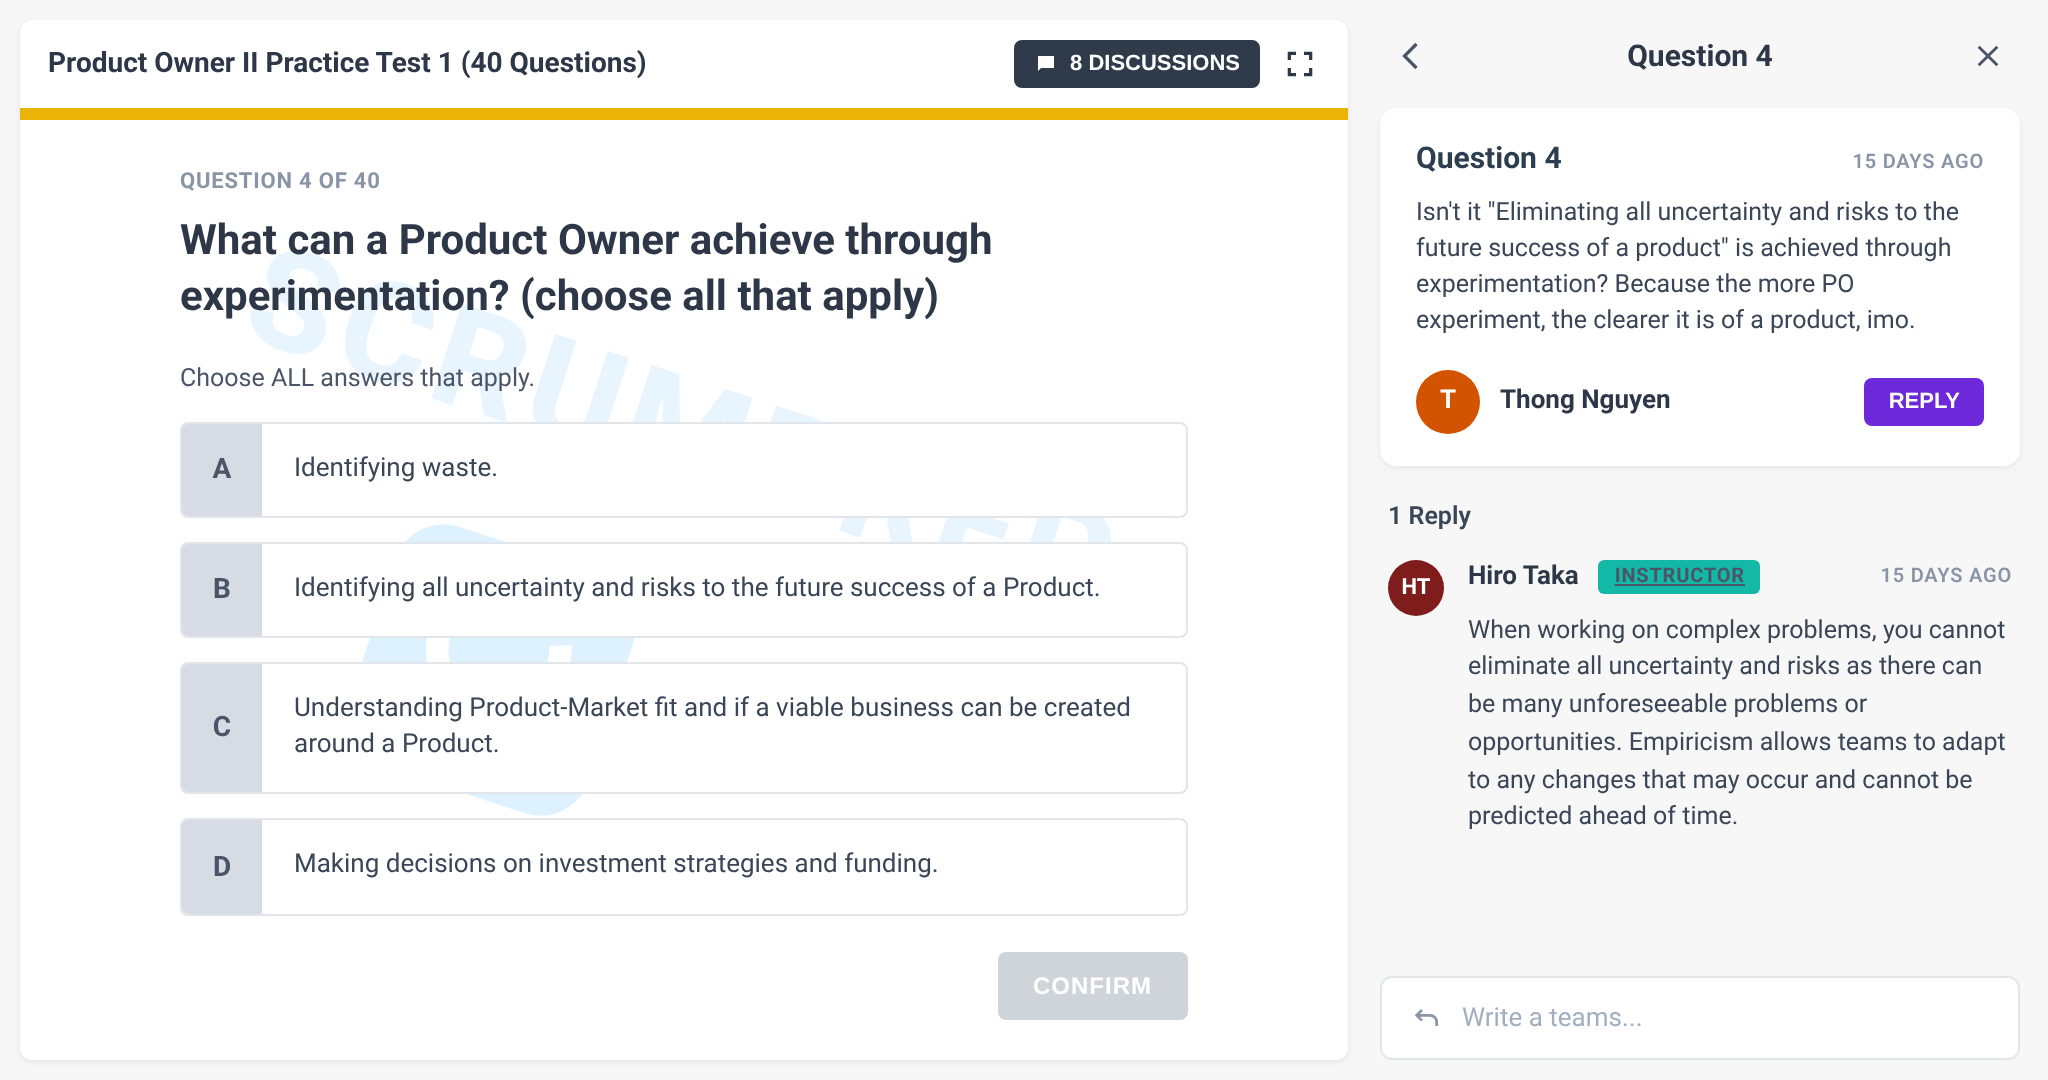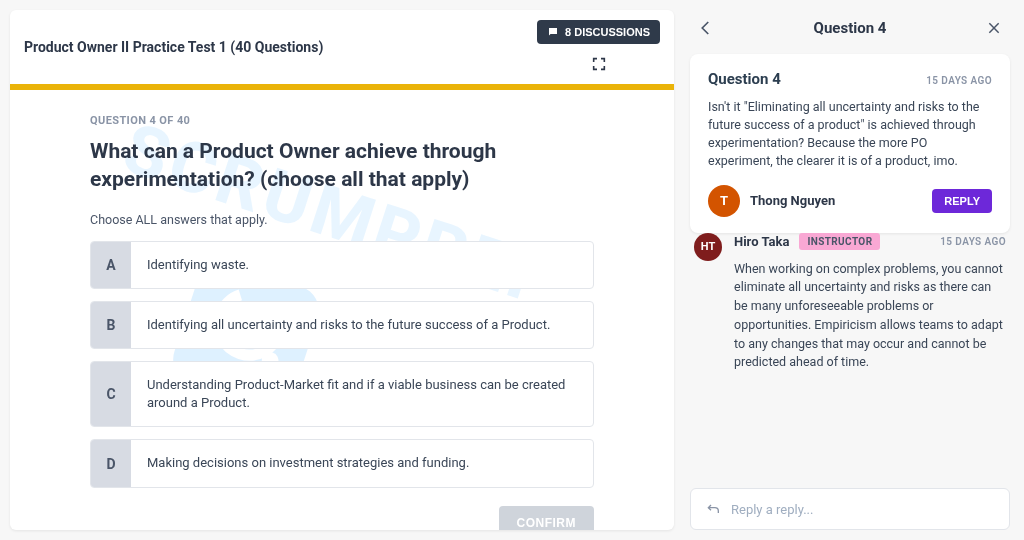--- a/index.html
+++ b/index.html
@@ -7,21 +7,21 @@
   .app { display: flex; width: 100%; height: 100%; }
   .left-pane { flex: 1 1 660px; padding: 10px; position: relative; }
   .right-pane { flex: 0 0 340px; padding: 10px 14px 10px 6px; display: flex; flex-direction: column; }
 
   .card { background: #fff; border-radius: 6px; box-shadow: 0 1px 3px rgba(0,0,0,0.08); }
 
   
   .test-card { height: 100%; display: flex; flex-direction: column; }
   .test-header { display: flex; align-items: center; justify-content: space-between; padding: 10px 14px; border-bottom: 6px solid #eab308; }
   .test-title { font-weight: 700; font-size: 14px; color: #2d3748; }
-  .test-header-actions { display: flex; align-items: center; gap: 10px; flex-direction: column; }
+  .test-header-actions { display: flex; align-items: center; gap: 10px; }
   .disc-btn { background: #2f3a4a; color: #fff; border: none; border-radius: 4px; padding: 6px 10px; font-size: 11px; font-weight: 700; display: inline-flex; align-items: center; gap: 6px; cursor: pointer; }
   .disc-icon { width: 12px; height: 12px; }
   .fs-btn { background: none; border: none; cursor: pointer; color: #2d3748; width: 20px; height: 20px; display:flex; align-items:center; justify-content:center; }
 
   
   .watermark {
     position: absolute; top: 40%; left: 50%; transform: translate(-50%,-50%) rotate(18deg);
     font-size: 70px; font-weight: 800; color: #4fb3ff22; letter-spacing: 4px;
     pointer-events: none; user-select: none; white-space: nowrap; z-index: 1;
   }
@@ -58,21 +58,21 @@
   .av-orange { background:#d35400; }
   .av-dark { background:#7f1d1d; font-size:11px; width:28px; height:28px;text-align:center; }
   .author-line { display:flex; align-items:center; gap:10px; }
   .author-name { font-weight:700; font-size:13px; color:#2d3748; }
   .reply-btn { background:#6d28d9; color:#fff; border:none; border-radius:4px; padding:6px 12px; font-size:11px; font-weight:700; cursor:pointer; }
 
   .replies-kicker { font-size:12.5px; font-weight:600; color:#3a4657; margin: 18px 0 14px 4px; }
 
   .reply-item { display:flex; gap:12px; padding: 0 4px; }
   .reply-head { display:flex; align-items:center; gap:10px; flex:1; }
-  .badge { background:#f9a8d4; color:#4a5568; font-size:10px; font-weight:700; letter-spacing:.4px; padding:3px 8px; border-radius:3px; }
+  .badge { background:#14b8a6; color:#4a5568; font-size:10px; font-weight:700; letter-spacing:.4px; padding:3px 8px; border-radius:3px;text-decoration:underline; }
   .reply-body { font-size:12.5px; line-height:1.5; color:#3a4657; margin-top:10px; }
 
   .reply-input { margin-top: auto; display:flex; align-items:center; gap:10px; background:#fff; border:1px solid #e2e5ea; border-radius:6px; padding:12px 14px; color:#a0aec0; font-size:13px; cursor:text; }
   .reply-input .arrow { width:16px; height:16px; color:#8a94a6; }
 </style>
 </head>
 <body>
 
 <div class="app">
 
@@ -158,35 +158,36 @@
       <div class="tc-body">Isn't it "Eliminating all uncertainty and risks to the future success of a product" is achieved through experimentation? Because the more PO experiment, the clearer it is of a product, imo.</div>
       <div class="tc-footer">
         <div class="author-line">
           <div class="avatar av-orange">T</div>
           <div class="author-name">Thong Nguyen</div>
         </div>
         <button class="reply-btn">REPLY</button>
       </div>
     </div>
 
+    <div class="replies-kicker">1 Reply</div>
 
     <div class="reply-item">
       <div class="avatar av-dark">HT</div>
       <div style="flex:1">
         <div class="reply-head">
           <div class="author-name">Hiro Taka</div>
           <div class="badge">INSTRUCTOR</div>
           <div style="flex:1"></div>
           <div class="tc-age">15 DAYS AGO</div>
         </div>
         <div class="reply-body">When working on complex problems, you cannot eliminate all uncertainty and risks as there can be many unforeseeable problems or opportunities. Empiricism allows teams to adapt to any changes that may occur and cannot be predicted ahead of time.</div>
       </div>
     </div>
 
     <div class="reply-input">
       <svg class="arrow" viewBox="0 0 24 24" fill="none" stroke="currentColor" stroke-width="2">
           <path d="M9 14l-4-4 4-4M5 10h10a5 5 0 015 5v3"></path>
         </svg>
-      <span>Reply a reply...</span>
+      <span>Write a teams...</span>
     </div>
 
   </div>
 </div>
 
 </body></html>

